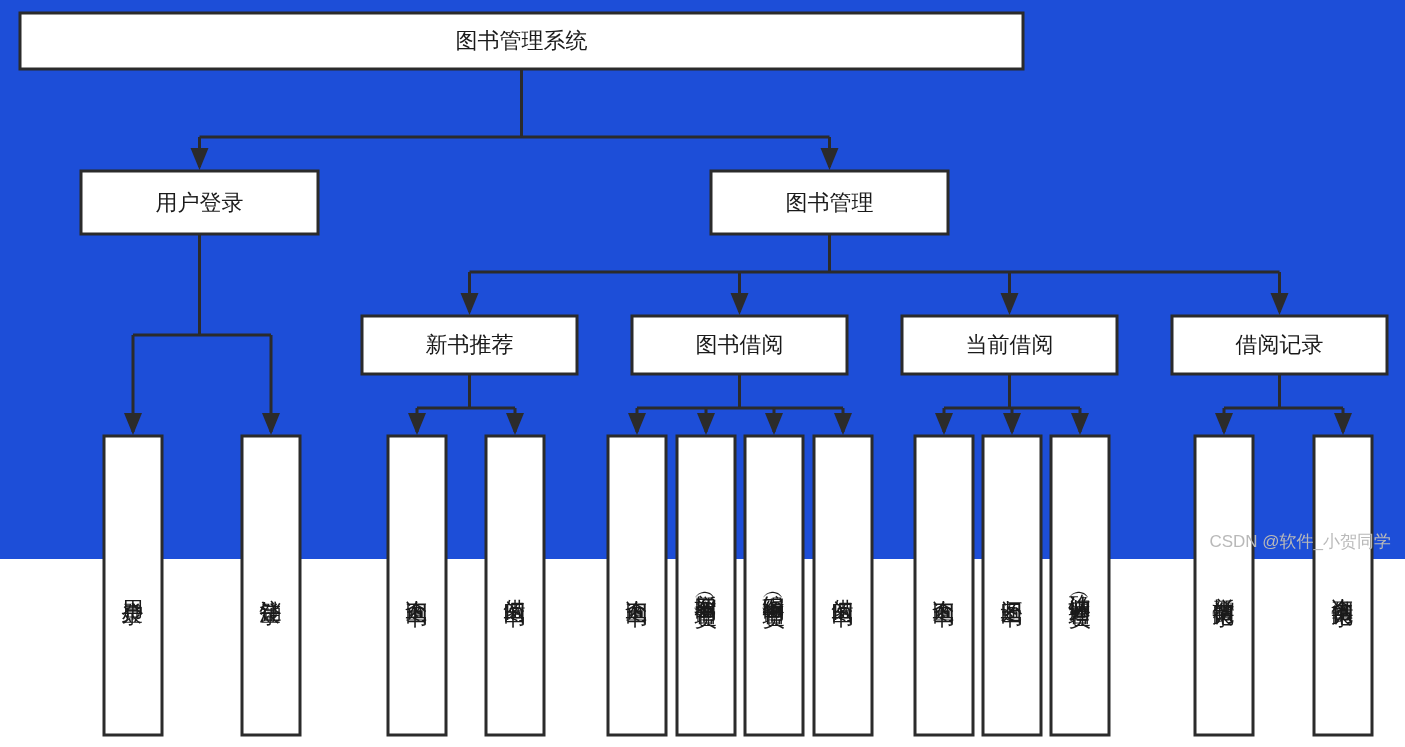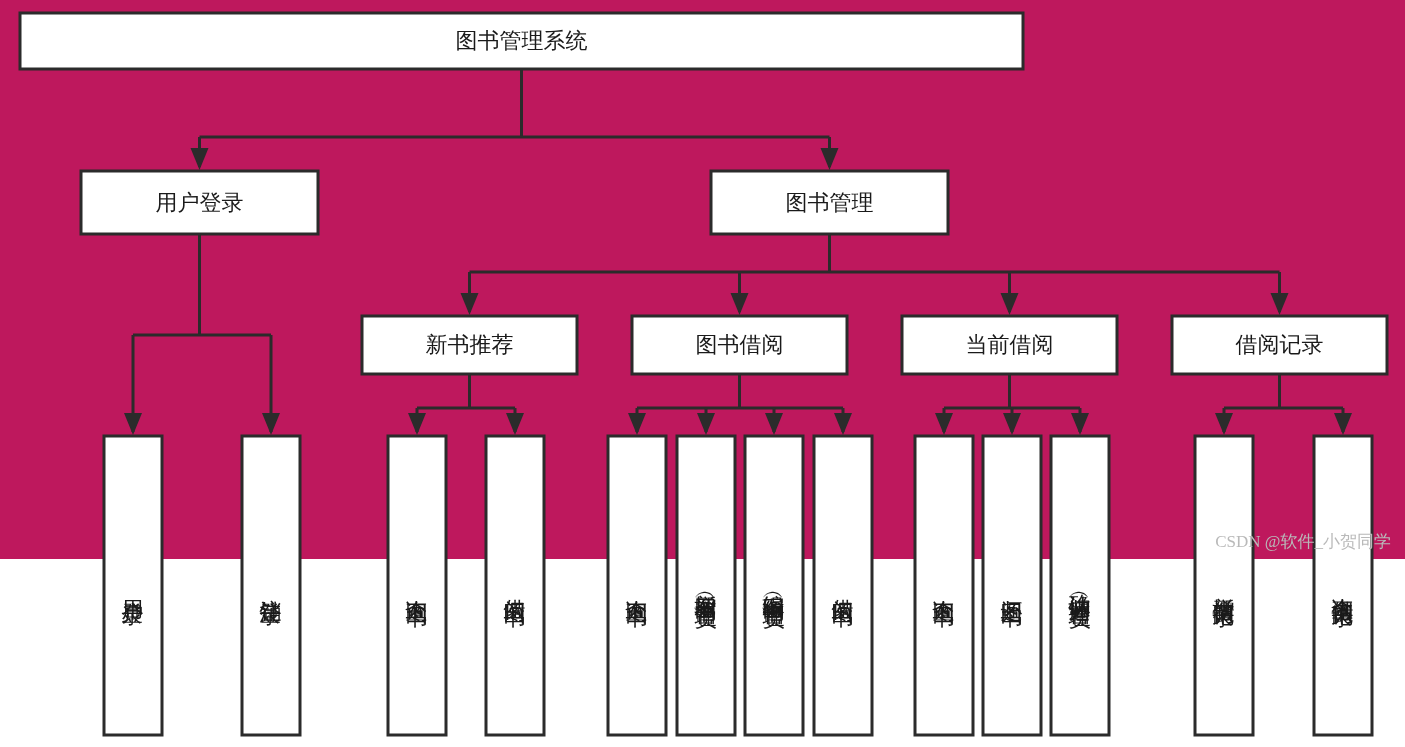--- a/index.html
+++ b/index.html
@@ -11,21 +11,21 @@
   body {
     width: 1405px;
     height: 747px;
     font-family: "DejaVu Sans", "Liberation Sans", sans-serif;
     overflow: hidden;
   }
   #diagram-root {
     position: relative;
     width: 1405px;
     height: 559px;
-    background: #be185d;
+    background: #1d4ed8;
   }
   svg#flowchart {
     position: absolute;
     top: 0;
     left: 0;
     width: 1405px;
     height: 747px;
     display: block;
   }
   .node-box {
@@ -57,21 +57,21 @@
     writing-mode: vertical-rl;
     text-orientation: upright;
     text-anchor: middle;
     dominant-baseline: central;
     letter-spacing: 2px;
   }
   .watermark-text {
     position: absolute;
     right: 14px;
     bottom: 6px;
-    font-family: Liberation Serif, serif;
+    font-family: Liberation Sans, sans-serif;
     font-size: 17px;
     color: #b9b9b9;
     white-space: nowrap;
     user-select: none;
   }
 </style>
 </head>
 <body>
 
 <div id="diagram-root">

